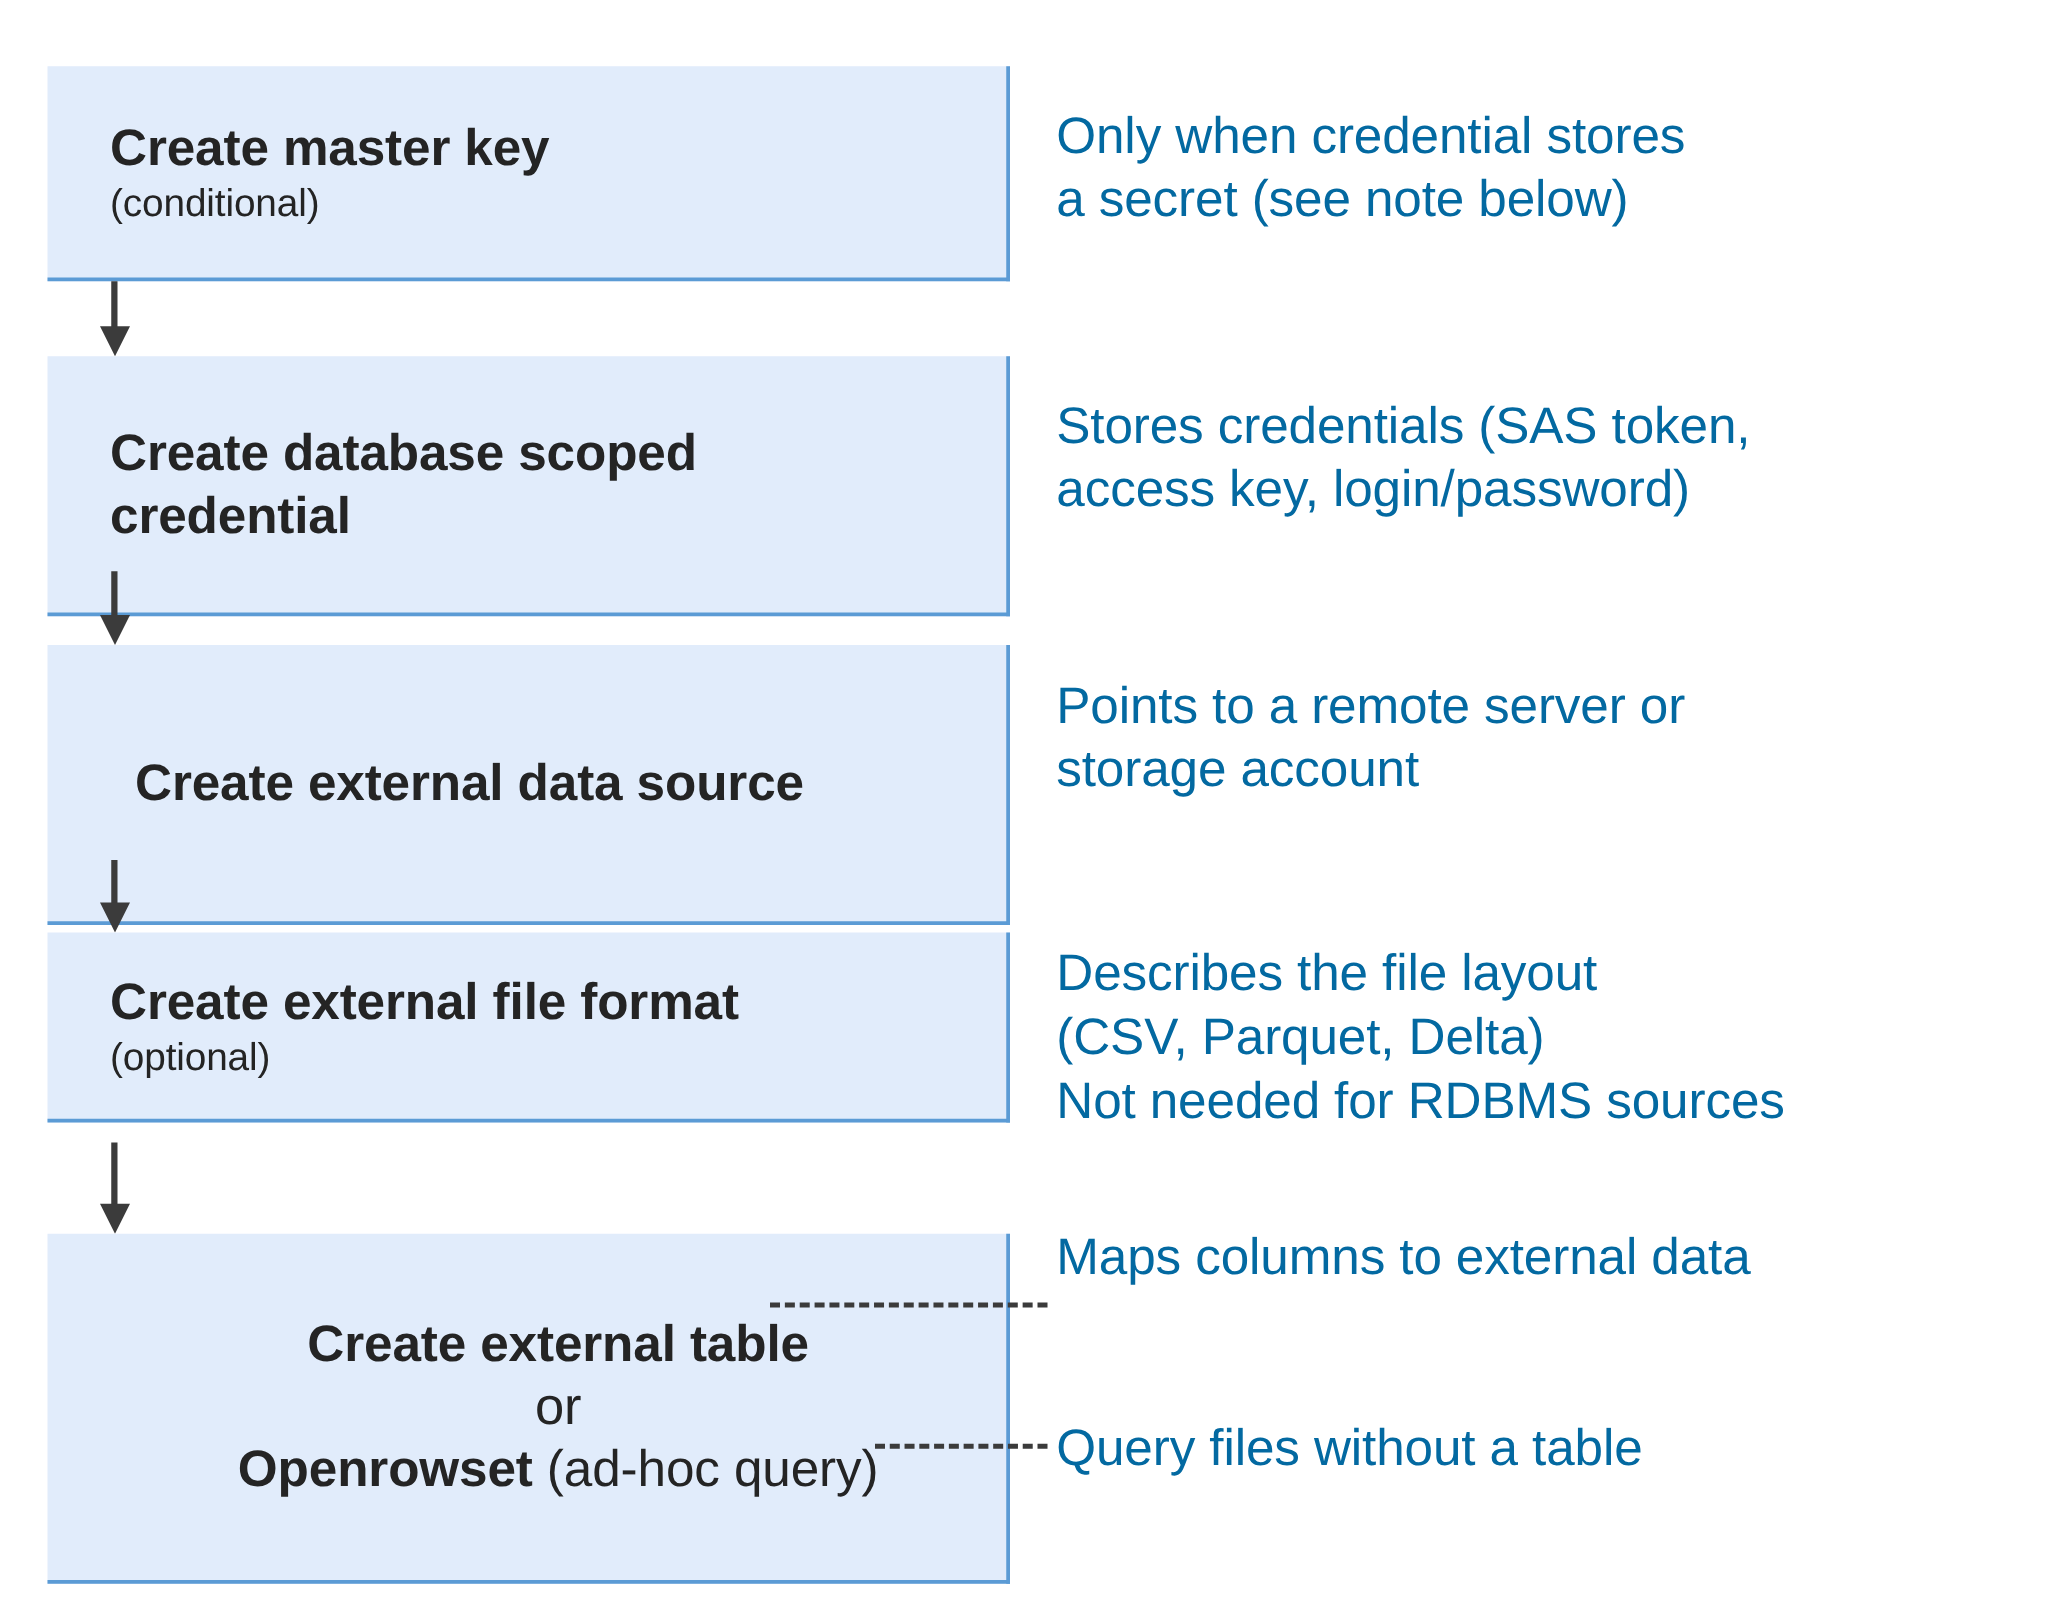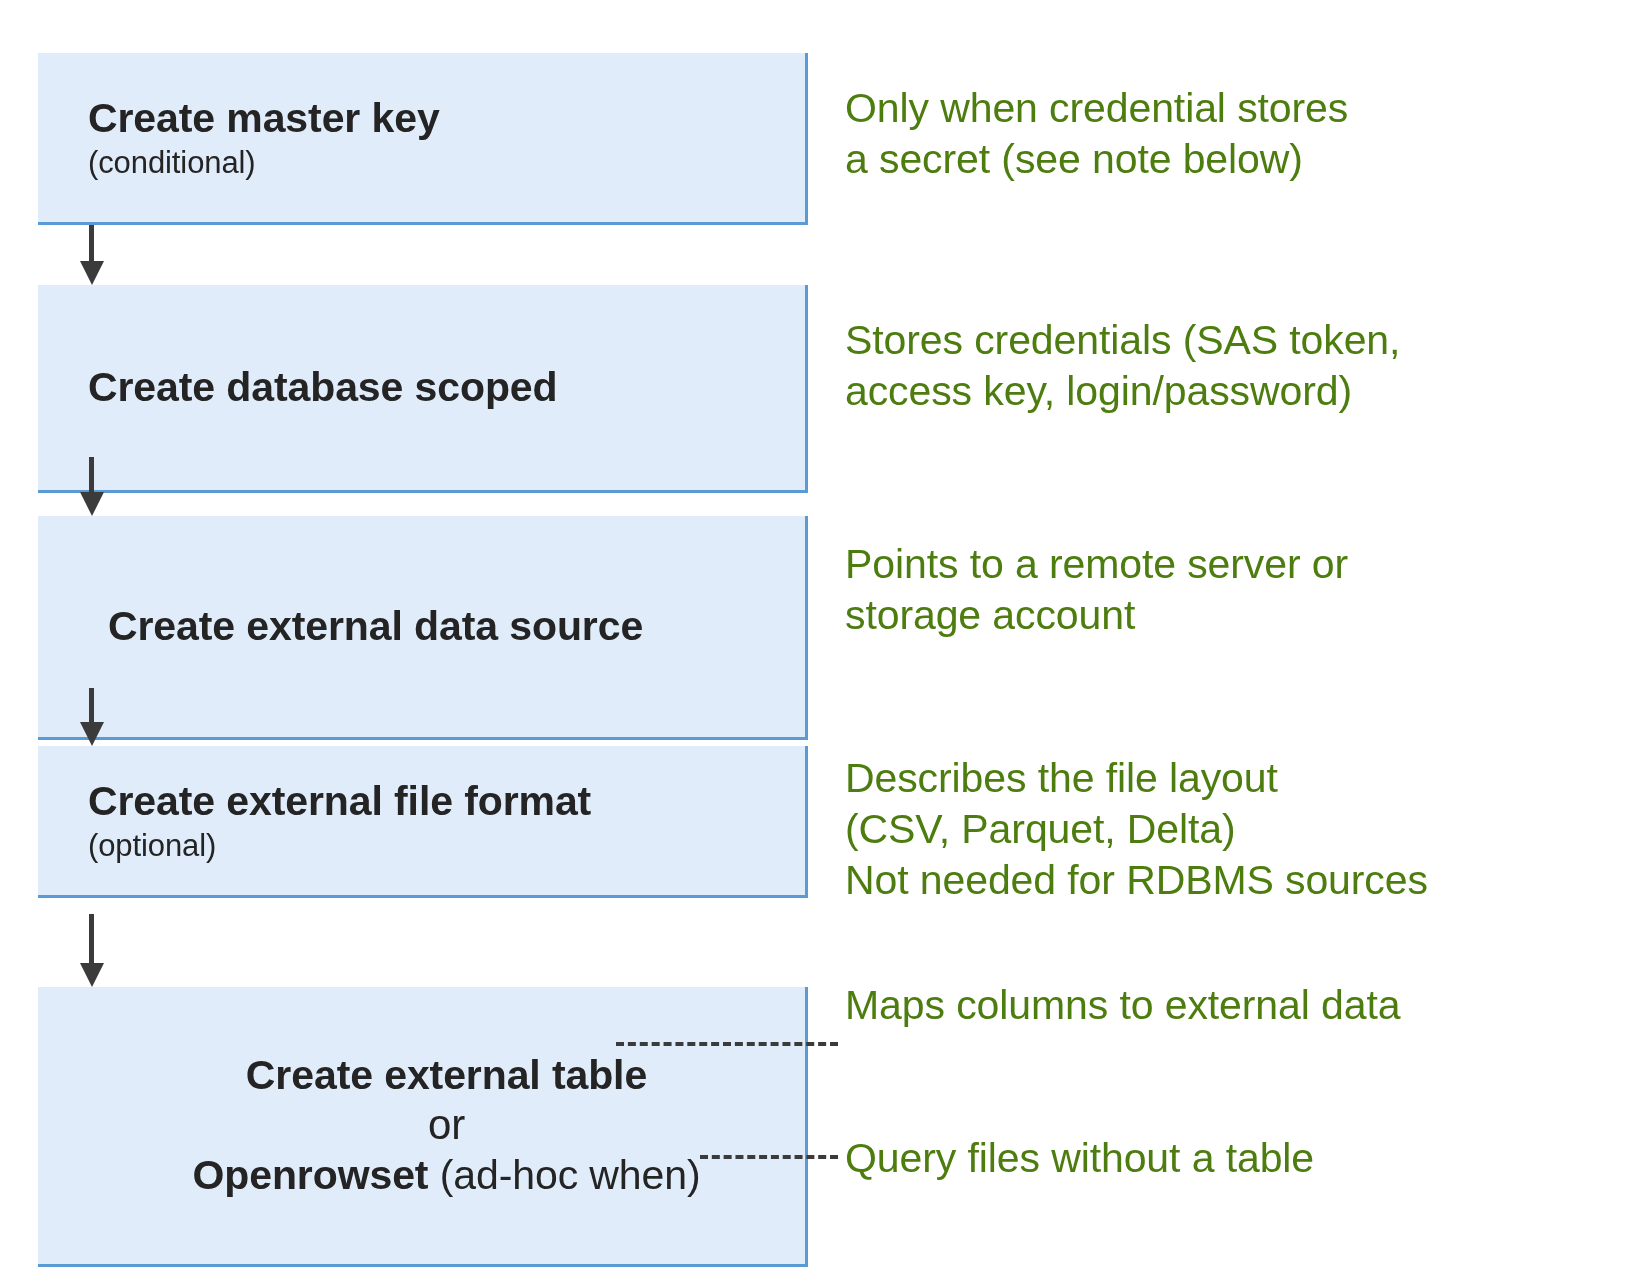--- a/index.html
+++ b/index.html
@@ -99,21 +99,21 @@
   #arrow-4 .head { top: 49px; }
 
   
   .note {
     position: absolute;
     left: 845px;
     font-size: 41px;
     font-weight: normal;
     line-height: 1.24;
     letter-spacing: -0.1px;
-    color: #4d7c0f;
+    color: #0369a1;
     white-space: pre-line;
   }
   #note-master-key     { top: 63px;  }
   #note-scoped-cred    { top: 295px; }
   #note-data-source    { top: 519px; }
   #note-file-format    { top: 733px; }
   #note-external-table { top: 960px; }
   #note-openrowset     { top: 1113px; }
 
   
@@ -137,20 +137,21 @@
   <div class="note" id="note-master-key">Only when credential stores
 a secret (see note below)</div>
 
   <div class="arrow" id="arrow-1">
     <div class="stem"></div>
     <div class="head"></div>
   </div>
 
   <div class="flow-box" id="box-scoped-cred">
     <div class="box-line box-title">Create database scoped</div>
+    <div class="box-line box-title">credential</div>
   </div>
   <div class="note" id="note-scoped-cred">Stores credentials (SAS token,
 access key, login/password)</div>
 
   <div class="arrow" id="arrow-2">
     <div class="stem"></div>
     <div class="head"></div>
   </div>
 
   <div class="flow-box" id="box-data-source">
@@ -173,21 +174,21 @@
 Not needed for RDBMS sources</div>
 
   <div class="arrow" id="arrow-4">
     <div class="stem"></div>
     <div class="head"></div>
   </div>
 
   <div class="flow-box" id="box-external-table">
     <div class="box-line box-title">Create external table</div>
     <div class="box-line box-or">or</div>
-    <div class="box-line box-title"><span>Openrowset</span><span class="inline-normal"> (ad-hoc when)</span></div>
+    <div class="box-line box-title"><span>Openrowset</span><span class="inline-normal"> (ad-hoc query)</span></div>
   </div>
 
   <div class="dash-leader" id="dash-external-table"></div>
   <div class="note" id="note-external-table">Maps columns to external data</div>
 
   <div class="dash-leader" id="dash-openrowset"></div>
   <div class="note" id="note-openrowset">Query files without a table</div>
 
 </div>
 

